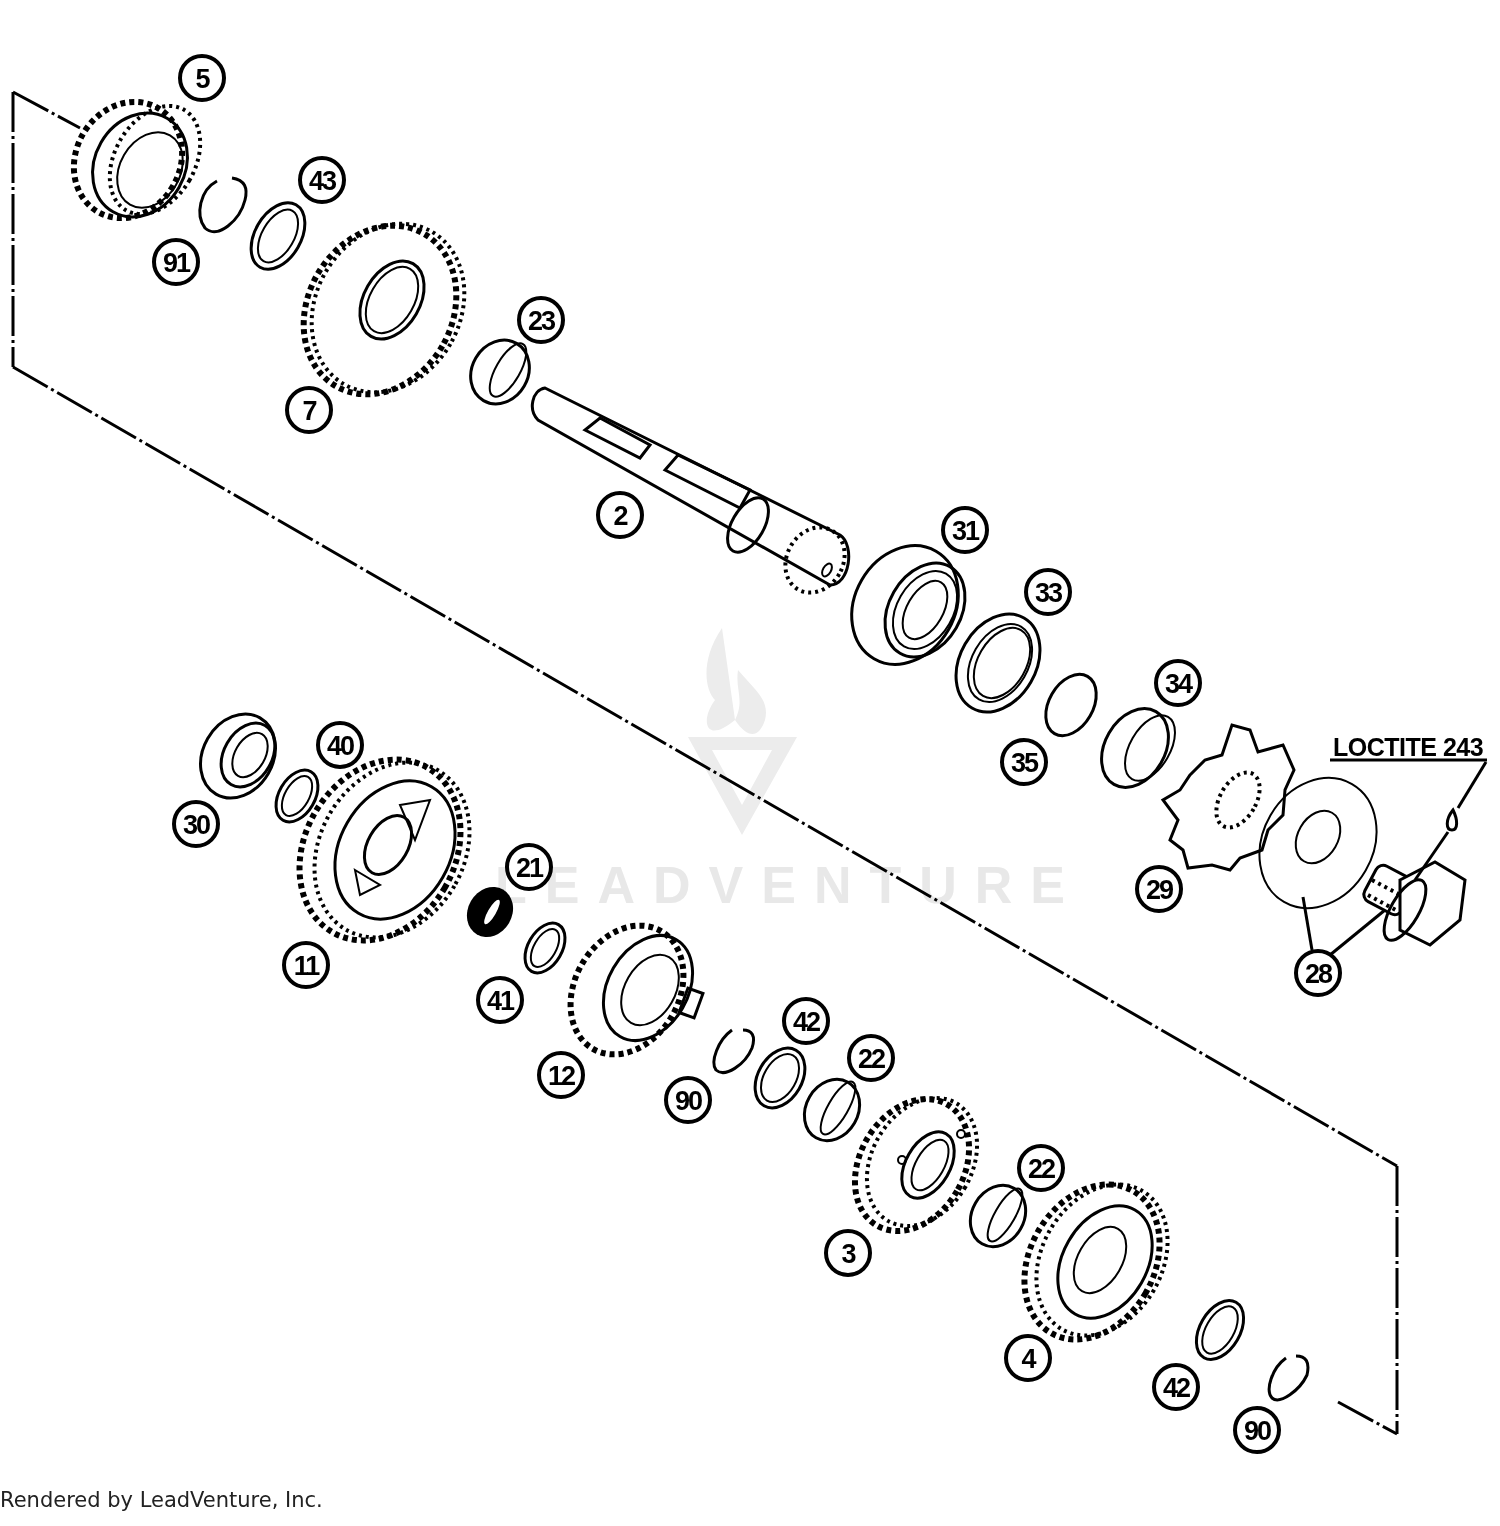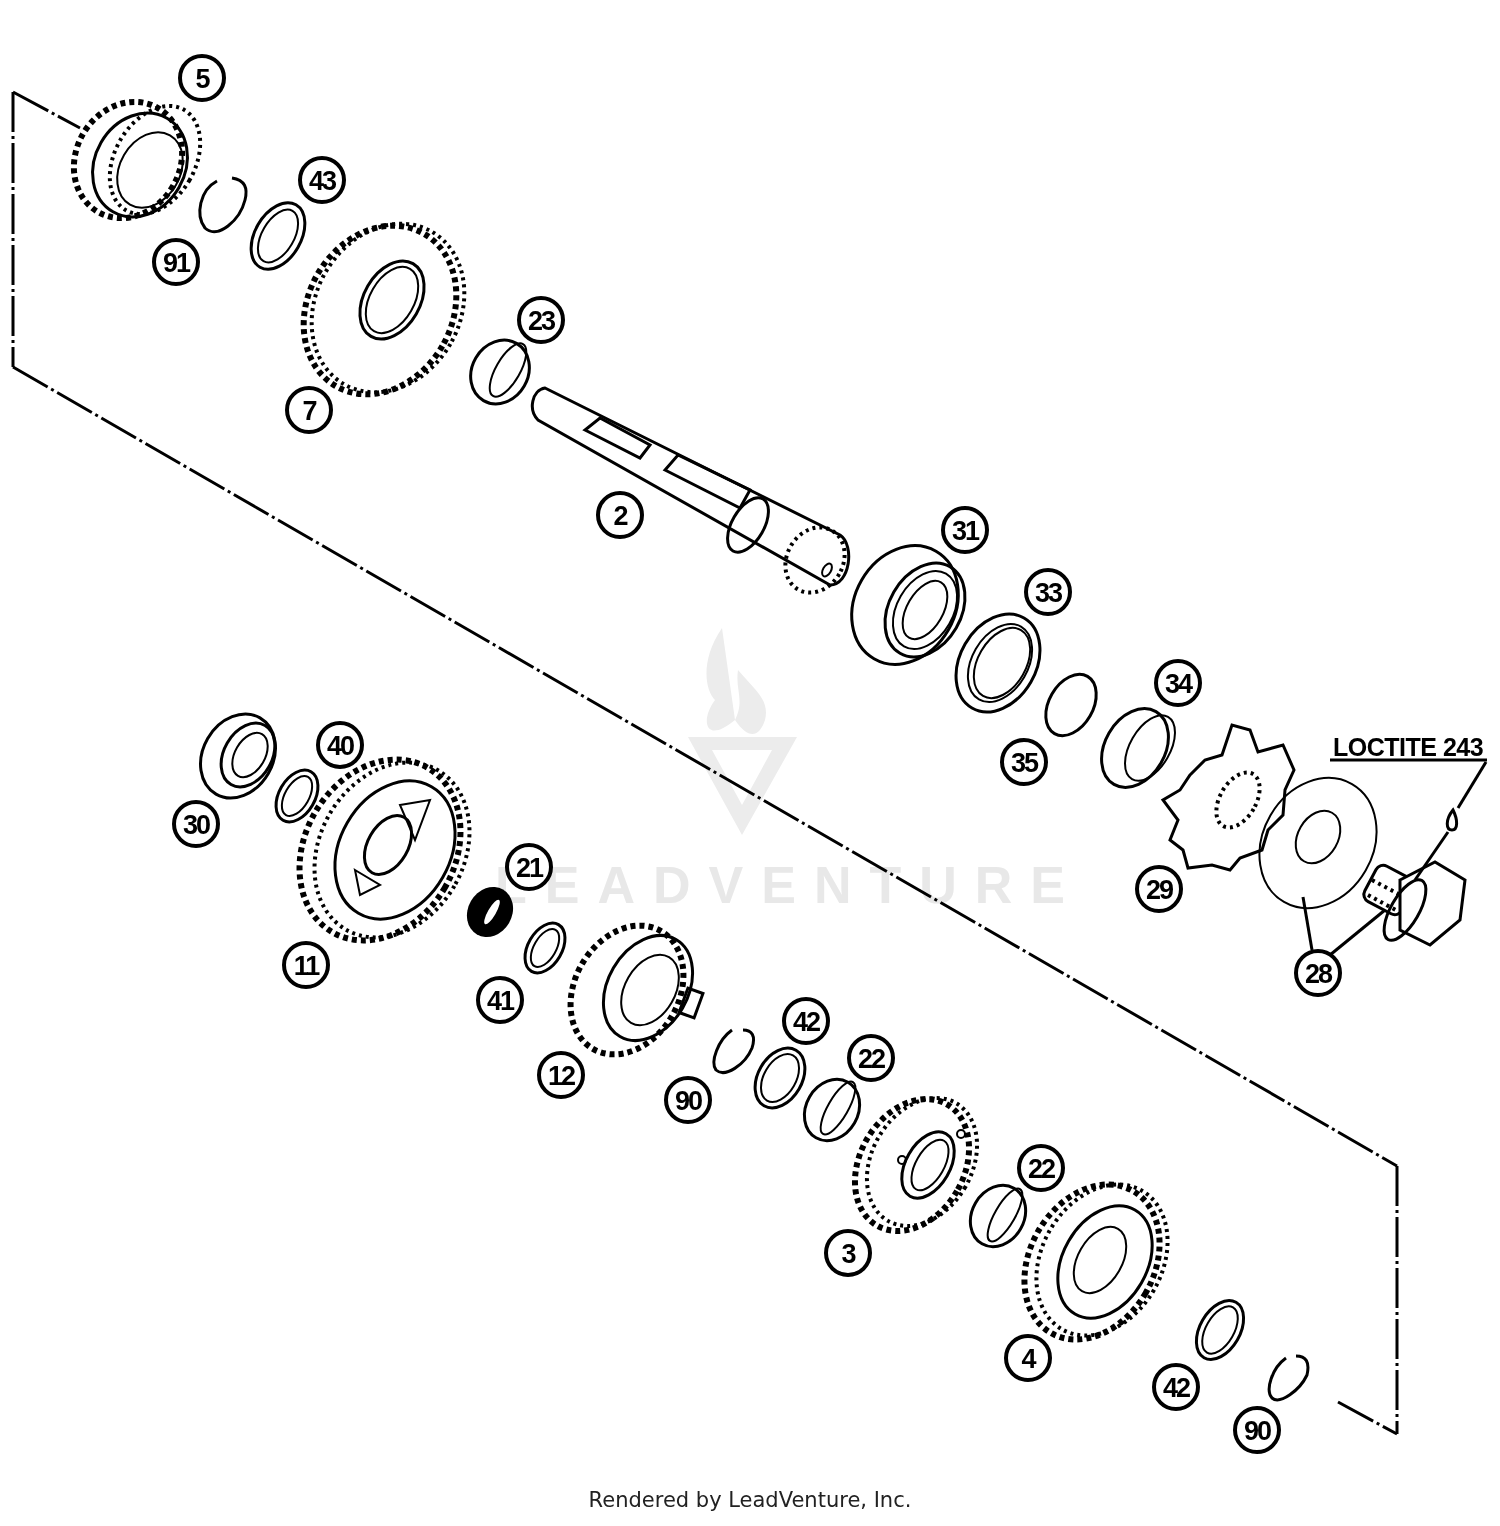--- a/index.html
+++ b/index.html
@@ -10,21 +10,21 @@
   .part { fill: none; stroke: #000; stroke-width: 3; }
   .part-thin { fill: none; stroke: #000; stroke-width: 2; }
   .part-fill { fill: #ffffff; stroke: #000; stroke-width: 3; }
   .teeth { fill: none; stroke: #000; stroke-width: 6; stroke-dasharray: 5 4; }
   .teeth-fine { fill: none; stroke: #000; stroke-width: 4; stroke-dasharray: 3 4; }
   .boundary { fill: none; stroke: #000; stroke-width: 3; stroke-dasharray: 40 4 3 4; }
   .leader { stroke: #000; stroke-width: 3; fill: none; }
   .note-text { font-family: "Liberation Sans", sans-serif; font-weight: bold; font-size: 25px; fill: #000; letter-spacing: -0.5px; }
   .wm-text { font-family: "Liberation Sans", sans-serif; font-weight: bold; font-size: 52px; fill: #e8e8e8; letter-spacing: 18px; }
   .wm-shape { fill: #ececec; }
-  #footer { position: absolute; left: 0; top: 1488px; width: 1500px; text-align: center; font-family: "DejaVu Sans", sans-serif; font-size: 21px; color: #222; }
+  #footer { position: absolute; left: 0; top: 1488px; width: 1500px; font-family: "DejaVu Sans", sans-serif; font-size: 21px; color: #222; }
 </style>
 </head>
 <body>
 
 <svg id="diagram" viewBox="0 0 1500 1526" xmlns="http://www.w3.org/2000/svg">
 
   <g>
     <path class="wm-shape" d="M722,628 C700,660 705,690 715,700 C700,720 705,745 735,720 C745,700 735,690 738,670 C755,690 770,700 765,720 C760,735 750,742 735,720 Z"></path>
     <path class="wm-shape" d="M688,737 L797,737 L742,835 Z M712,750 L742,805 L772,750 Z" fill-rule="evenodd"></path>
     <text class="wm-text" x="495" y="903">LEADVENTURE</text>

